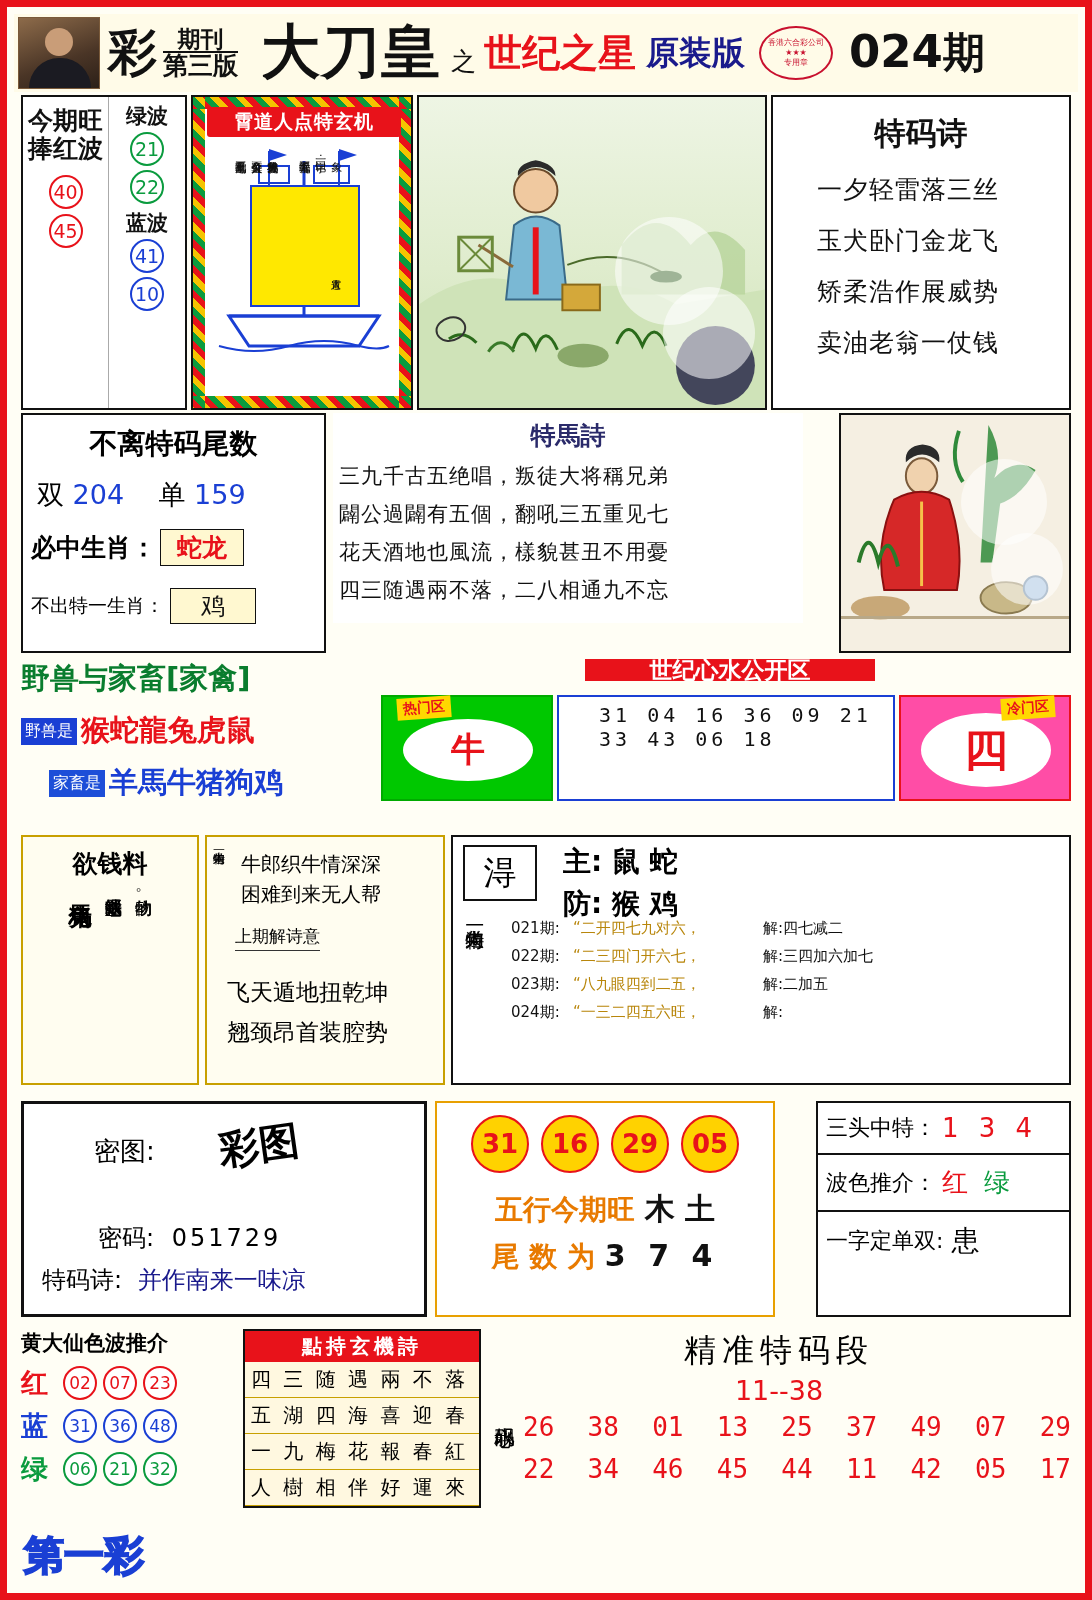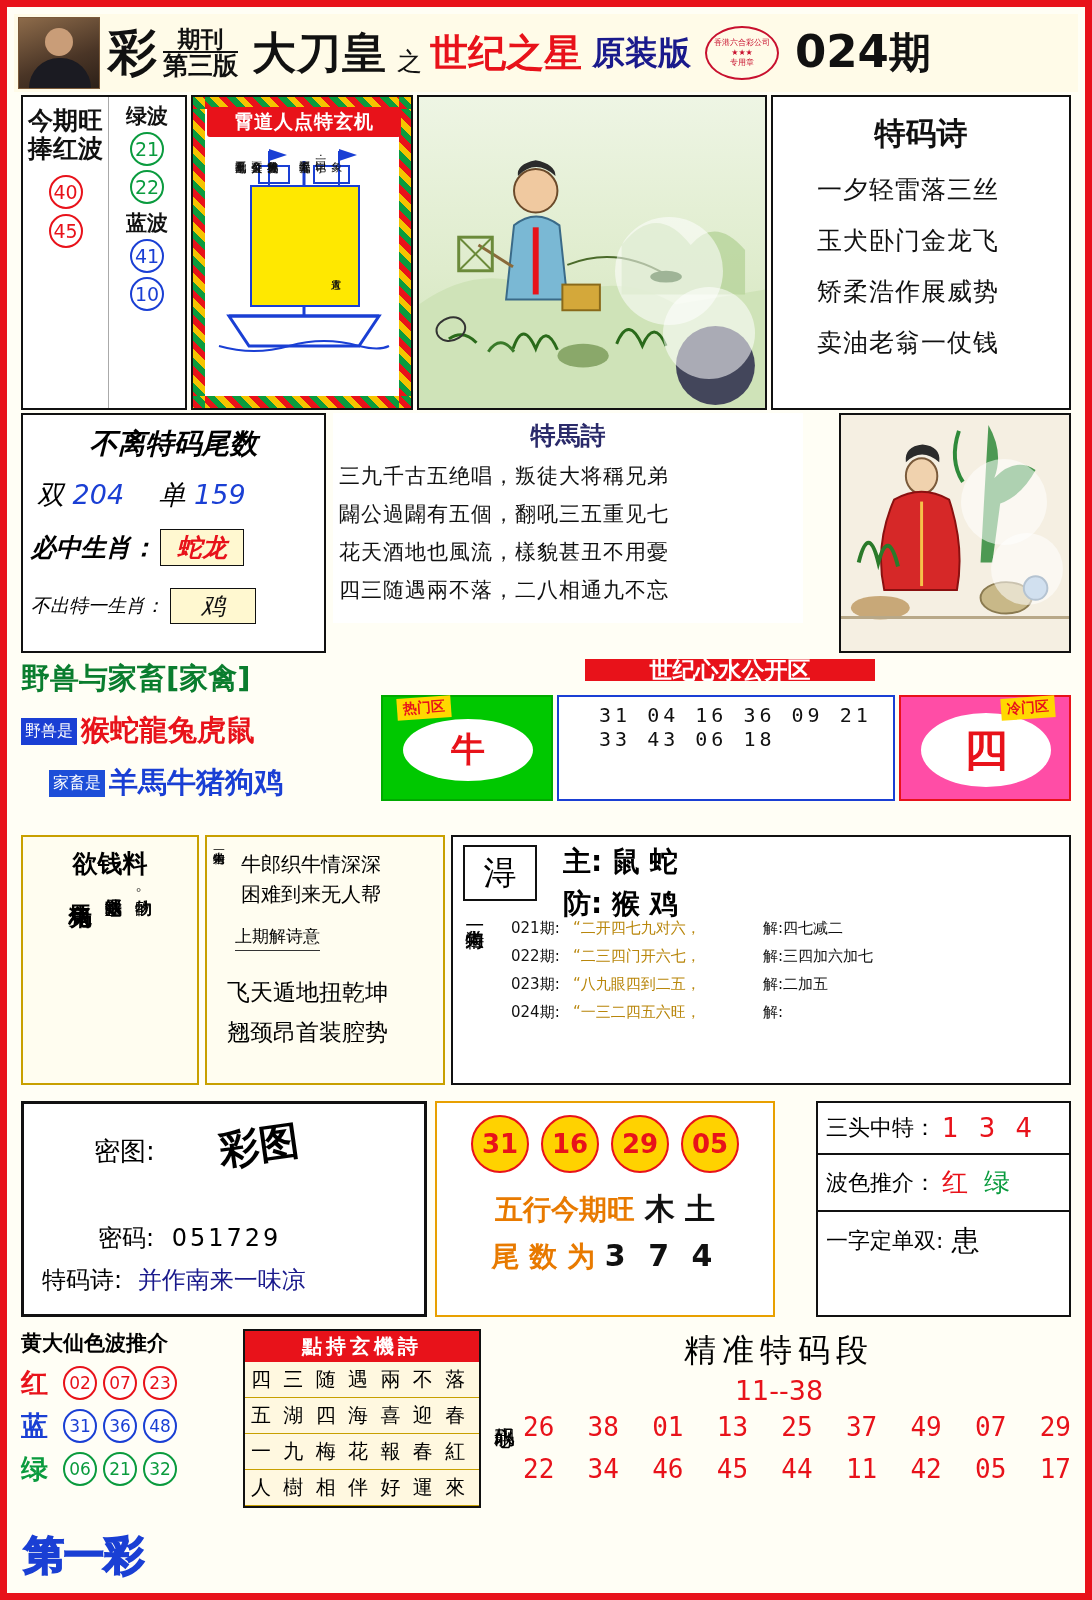--- a/index.html
+++ b/index.html
@@ -31,21 +31,21 @@
     border-radius:50%; background:#c99d78;
   }
   .hdr-photo:before {
     content:""; position:absolute; left:10px; bottom:0; width:62px; height:30px;
     background:#1b1b22; border-radius:30px 30px 0 0;
   }
   .hdr-cai { font-size: 49px; font-weight: bold; color:#111; margin-left:8px; font-family:"DejaVu Sans",sans-serif;}
   .hdr-qikan { margin-left:6px; line-height:1.02; text-align:center; }
   .hdr-qikan div:first-child { font-size:23px; font-weight:bold; color:#111;}
   .hdr-qikan div:last-child { font-size:25px; font-weight:bold; color:#111; border-top:2px solid #111;}
-  .hdr-dadao { font-size:44px; font-weight:bold; color:#111; margin-left:14px; letter-spacing:1px;}
+  .hdr-dadao { font-size:59px; font-weight:bold; color:#111; margin-left:23px; letter-spacing:1px;}
   .hdr-zhi { font-size:25px; color:#111; margin-left:10px; align-self:flex-end; margin-bottom:14px;}
   .hdr-star { font-size:38px; font-weight:bold; color:#e8121a; margin-left:8px;}
   .hdr-orig { font-size:33px; font-weight:bold; color:#1a1a8c; margin-left:10px;}
   .hdr-seal {
     width:74px; height:54px; margin-left:14px; border:2px solid #c8102e;
     border-radius:50%; color:#c8102e; font-size:8px; text-align:center;
     display:flex; flex-direction:column; justify-content:center; line-height:1.25;
   }
   .hdr-issue { font-size:42px; font-weight:bold; color:#111; margin-left:16px;}
   .hdr-issue .num { font-size:45px; }
@@ -83,21 +83,21 @@
   .ship-txt { position:absolute; z-index:5; writing-mode:vertical-rl; font-size:11px; color:#111; line-height:1.25;}
 
   .pic1 { width:350px; background:#e7f0de; }
   .pic1 .sky { position:absolute; inset:0; background:linear-gradient(180deg,#eef5e4 0%,#dfeccd 55%,#cfe3b8 100%);}
   .tema { flex:1; background:#fff; }
   .tema h3 { text-align:center; font-size:31px; font-weight:bold; margin-top:16px; color:#111;}
   .tema .line { text-align:left; font-size:25px; color:#111; margin-top:18px; letter-spacing:1px;padding-left:44px;}
 
   
   .r2 { position:absolute; left:14px; top:406px; right:14px; height:240px; }
-  .weishu { position:absolute; left:0; top:0; width:305px; height:240px; border:2px solid #111; background:#fff;font-style:italic;}
+  .weishu { position:absolute; left:0; top:0; width:305px; height:240px; border:2px solid #111; background:#fff;}
   .weishu .t1 { font-size:28px; font-weight:bold; text-align:center; margin-top:10px;}
   .weishu .t2 { font-size:27px; margin-top:14px; padding-left:14px;}
   .weishu .t2 .n { color:#1a3fd4; }
   .weishu .t3 { font-size:25px; font-weight:bold; margin-top:16px; padding-left:8px; display:flex; align-items:center;}
   .weishu .t3 .v { border:1px solid #111; background:#fff8d0; color:#e8121a; font-size:25px; padding:1px 16px; margin-left:4px;}
   .weishu .t4 { font-size:19px; margin-top:22px; padding-left:8px; display:flex; align-items:center;}
   .weishu .t4 .v { border:1px solid #111; background:#fff8d0; color:#111; font-size:24px; padding:1px 30px; margin-left:6px;}
 
   .poem2 { position:absolute; left:312px; top:0; width:470px; height:210px; background:#fff;}
   .poem2 h4 { text-align:center; font-size:25px; color:#2a2a6a; margin-top:6px;}

